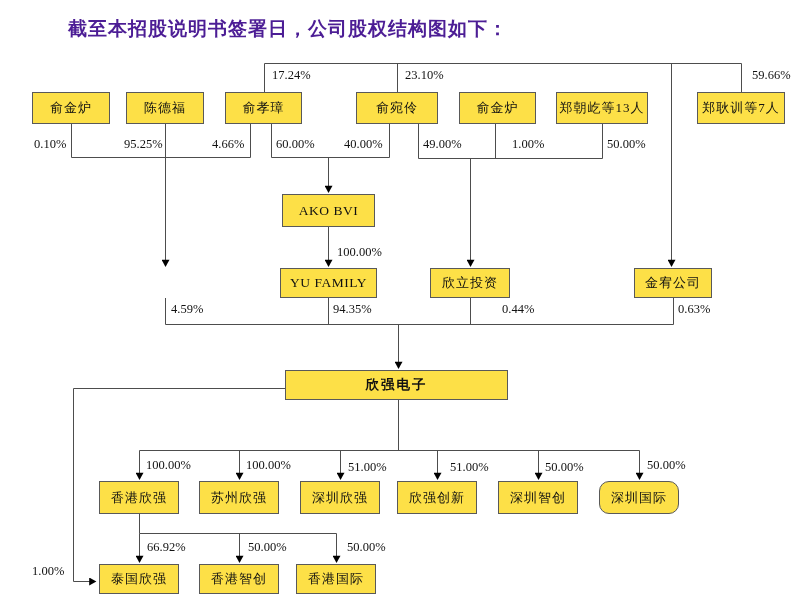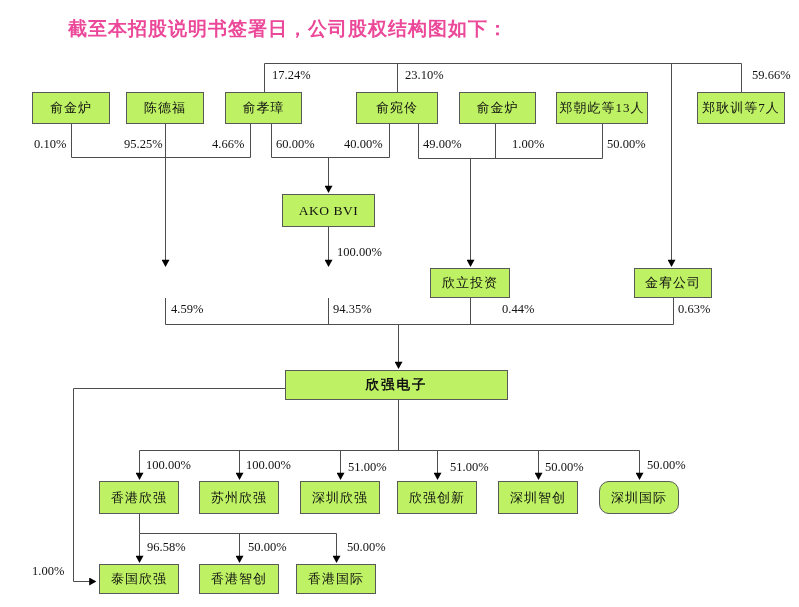--- a/index.html
+++ b/index.html
@@ -2,24 +2,24 @@
 <html><head>
 <meta charset="utf-8">
 <style>
   html,body{margin:0;padding:0;background:#ffffff;}
   #canvas{
     position:relative;width:799px;height:607px;background:#ffffff;overflow:hidden;
     font-family:"Liberation Serif","DejaVu Serif",serif;color:#111;
   }
   #title{
     position:absolute;left:68px;top:16px;font-size:19px;font-weight:600;
-    letter-spacing:1px;color:#ec4899;white-space:nowrap;
+    letter-spacing:1px;color:#4c1d95;white-space:nowrap;
   }
   .node{
-    position:absolute;box-sizing:border-box;border:1px solid #595959;background:#bef264;
+    position:absolute;box-sizing:border-box;border:1px solid #595959;background:#fde047;
     display:flex;align-items:center;justify-content:center;
     font-size:13px;letter-spacing:1px;color:#111;white-space:nowrap;text-align:center;
   }
   .node.latin{letter-spacing:0.5px;font-size:13.5px;}
   .node.main{font-weight:700;font-size:13.5px;letter-spacing:2px;}
   .pct{
     position:absolute;font-size:12.5px;color:#111;white-space:nowrap;letter-spacing:0px;
   }
   svg#wires{position:absolute;left:0;top:0;}
 </style>
@@ -70,20 +70,21 @@
 
   <div class="node" style="left:32px;top:92px;width:78px;height:32px;">俞金炉</div>
   <div class="node" style="left:126px;top:92px;width:78px;height:32px;">陈德福</div>
   <div class="node" style="left:225px;top:92px;width:77px;height:32px;">俞孝璋</div>
   <div class="node" style="left:356px;top:92px;width:82px;height:32px;">俞宛伶</div>
   <div class="node" style="left:459px;top:92px;width:77px;height:32px;">俞金炉</div>
   <div class="node" style="left:556px;top:92px;width:92px;height:32px;">郑朝屹等13人</div>
   <div class="node" style="left:697px;top:92px;width:88px;height:32px;">郑耿训等7人</div>
 
   <div class="node latin" style="left:282px;top:194px;width:93px;height:33px;">AKO BVI</div>
+  <div class="node latin" style="left:280px;top:268px;width:97px;height:30px;">YU FAMILY</div>
   <div class="node" style="left:430px;top:268px;width:80px;height:30px;">欣立投资</div>
   <div class="node" style="left:634px;top:268px;width:78px;height:30px;">金宥公司</div>
 
   <div class="node main" style="left:285px;top:370px;width:223px;height:30px;">欣强电子</div>
 
   <div class="node" style="left:99px;top:481px;width:80px;height:33px;">香港欣强</div>
   <div class="node" style="left:199px;top:481px;width:80px;height:33px;">苏州欣强</div>
   <div class="node" style="left:300px;top:481px;width:80px;height:33px;">深圳欣强</div>
   <div class="node" style="left:397px;top:481px;width:80px;height:33px;">欣强创新</div>
   <div class="node" style="left:498px;top:481px;width:80px;height:33px;">深圳智创</div>
@@ -113,19 +114,19 @@
   <div class="pct" style="left:475px;top:302px;margin-left:27px;">0.44%</div>
   <div class="pct" style="left:678px;top:302px;">0.63%</div>
 
   <div class="pct" style="left:146px;top:458px;">100.00%</div>
   <div class="pct" style="left:246px;top:458px;">100.00%</div>
   <div class="pct" style="left:348px;top:460px;">51.00%</div>
   <div class="pct" style="left:450px;top:460px;">51.00%</div>
   <div class="pct" style="left:545px;top:460px;">50.00%</div>
   <div class="pct" style="left:647px;top:458px;">50.00%</div>
 
-  <div class="pct" style="left:147px;top:540px;">96.58%</div>
+  <div class="pct" style="left:147px;top:540px;">66.92%</div>
   <div class="pct" style="left:248px;top:540px;">50.00%</div>
   <div class="pct" style="left:347px;top:540px;">50.00%</div>
 
   <div class="pct" style="left:32px;top:564px;">1.00%</div>
 
 </div>
 
 </body></html>

